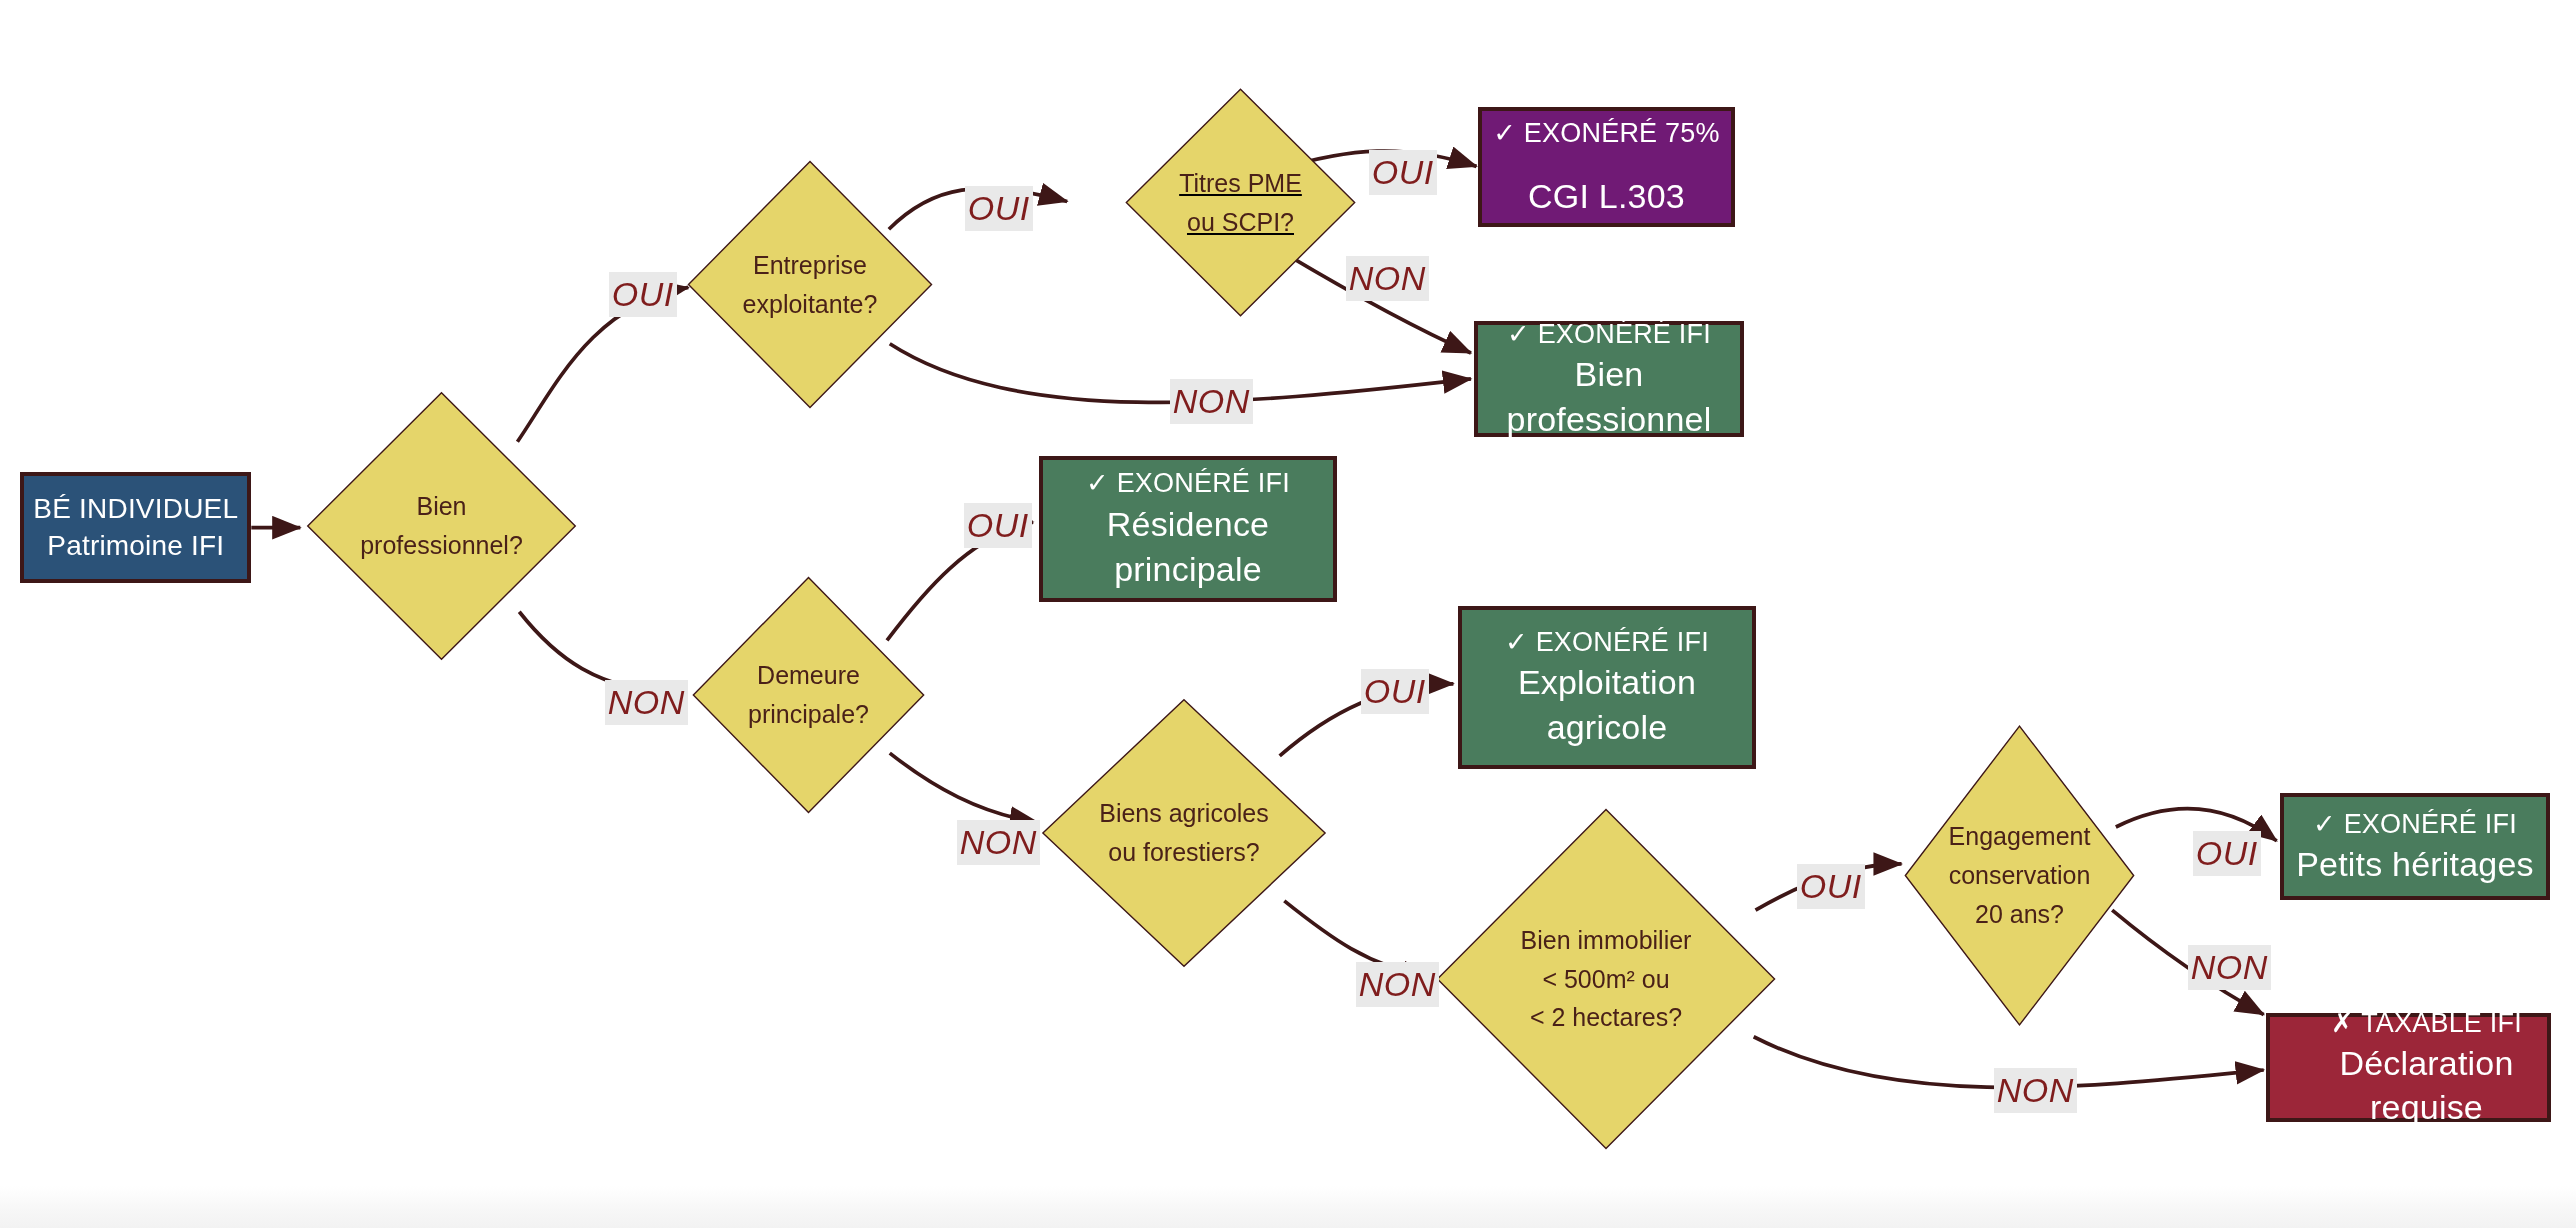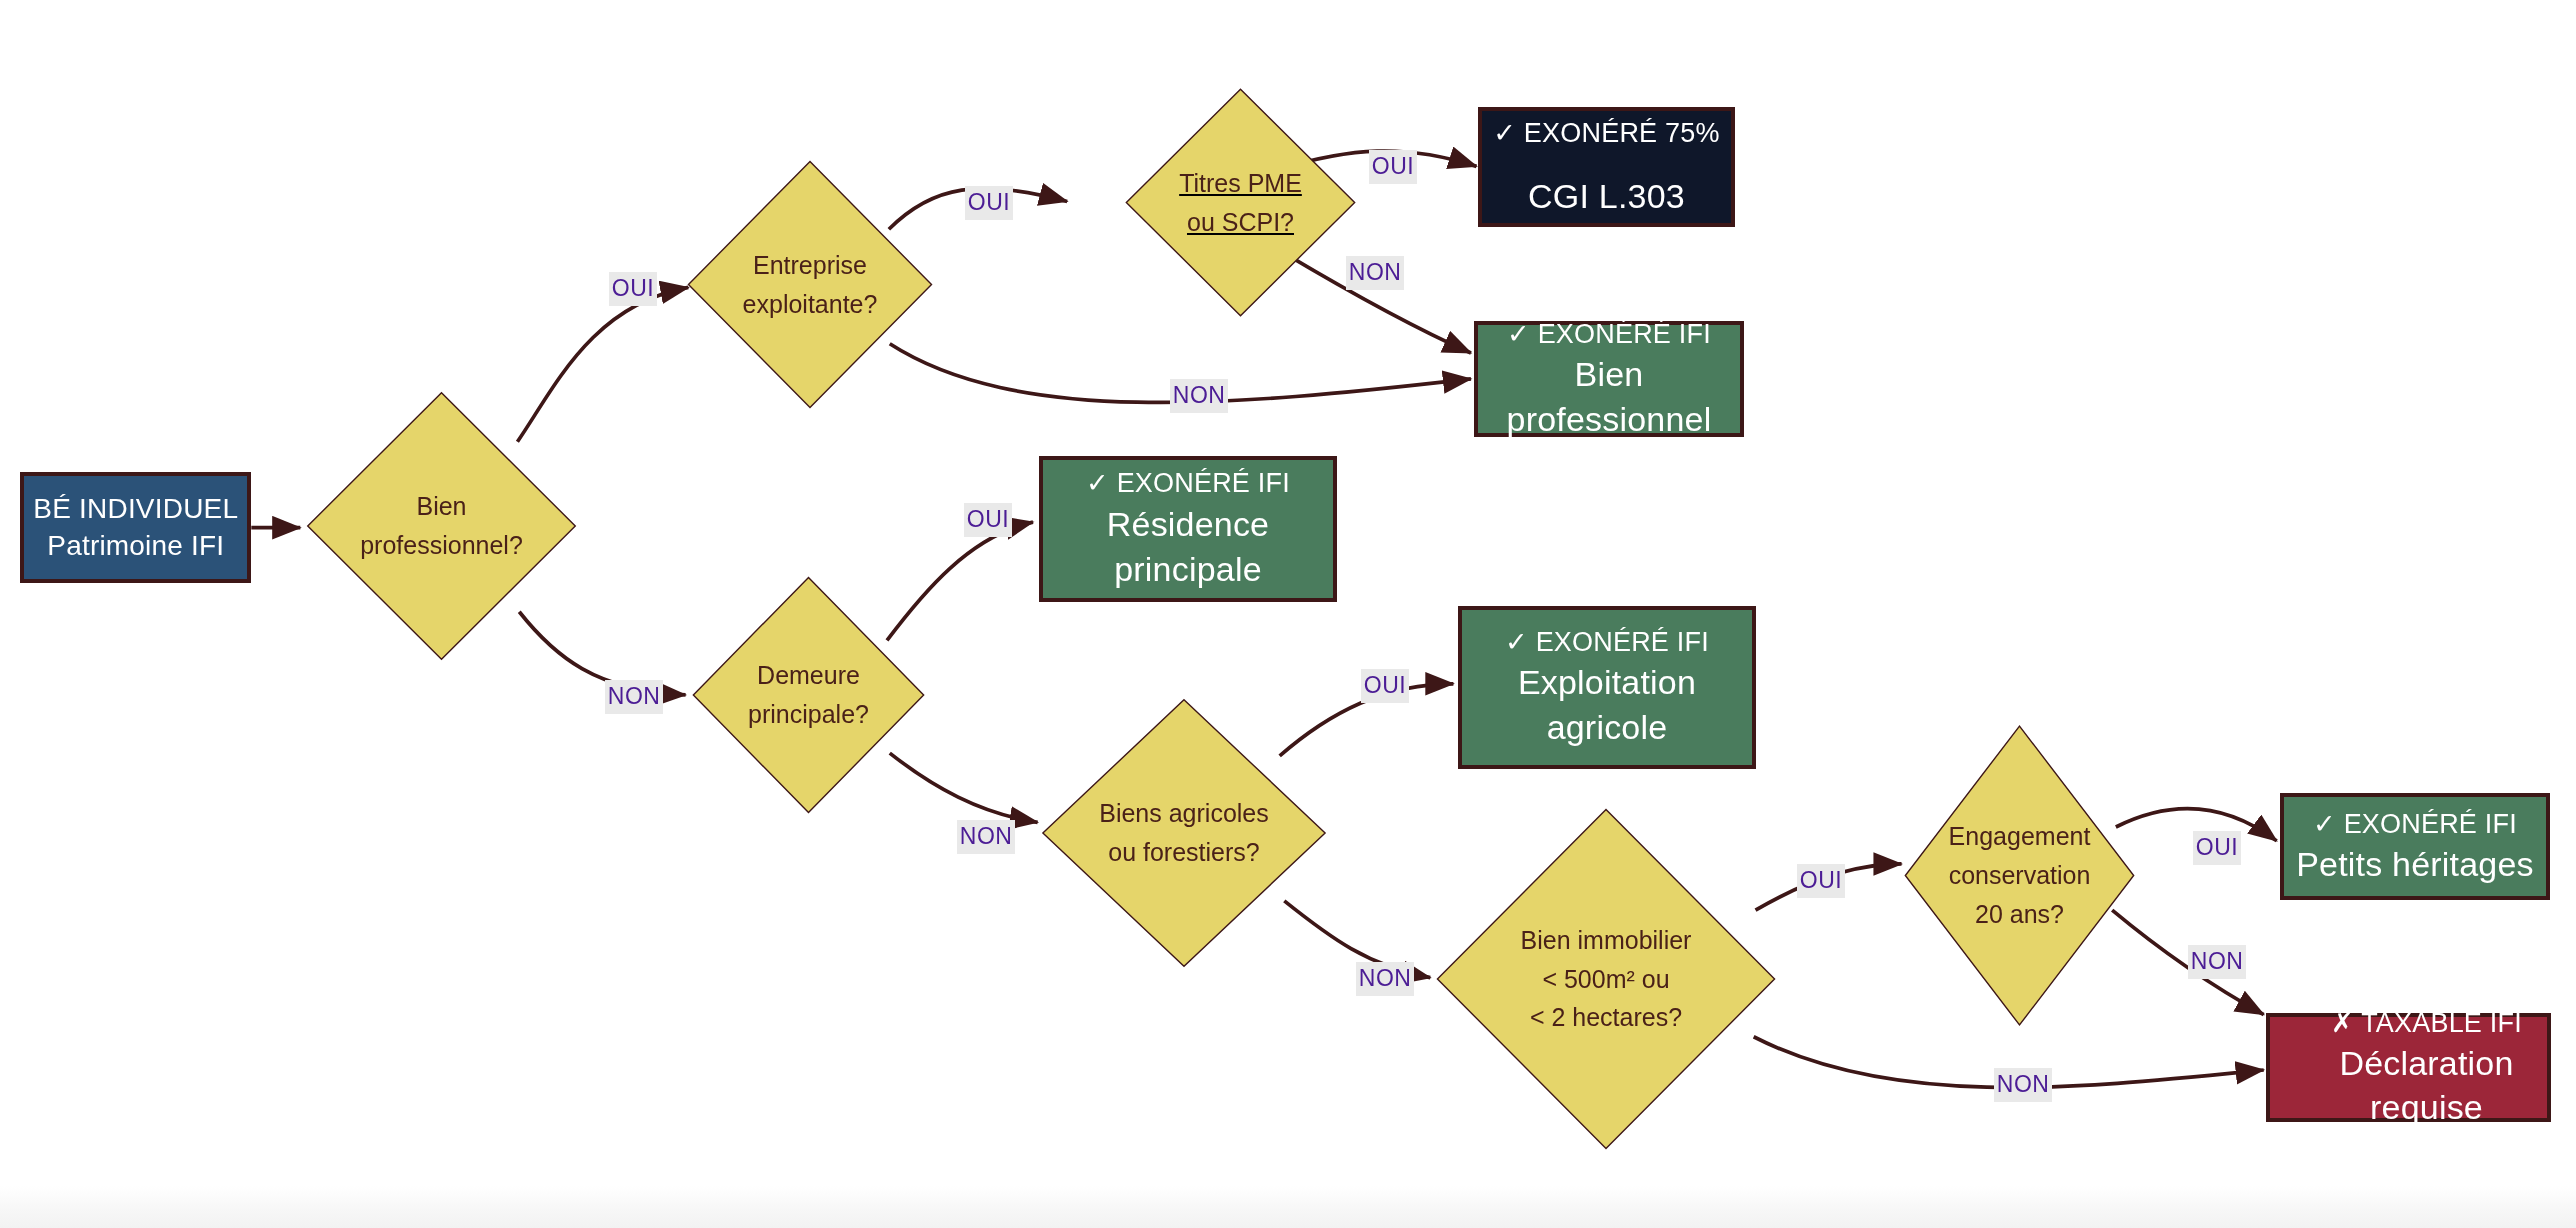--- a/index.html
+++ b/index.html
@@ -43,26 +43,27 @@
     line-height:1.55;
     width:100%;
     padding:0 5.5px;
     box-sizing:border-box;
   }
 
   
   .elabel{
     position:absolute;
     background:#e9e9e9;
-    color:#4c1d95;
-    font-size:23px;
+    color:#7f1d1d;
+    font-size:34px;
     line-height:1;
     padding:4.6px 2.8px 6.5px 2.8px;
     white-space:nowrap;
     letter-spacing:0.5px;
+    font-style:italic;
   }
 
   .bottomstrip{
     position:absolute;left:0;bottom:0;width:2576px;height:43px;
     background:linear-gradient(to bottom,#ffffff 0%,#f7f7f7 55%,#f2f2f2 100%);
   }
 </style>
 </head>
 <body>
 
@@ -136,21 +137,21 @@
   <div class="node diamond" style="left:1124px;top:87px;width:233px;height:231px;text-decoration:underline;">
     <svg class="dia" viewBox="0 0 100 100" preserveAspectRatio="none">
       <polygon points="50,1 99,50 50,99 1,50" fill="#e5d56a" stroke="#3d1717" stroke-width="1.4" vector-effect="non-scaling-stroke"></polygon>
     </svg>
     <div class="dlabel">
       <div>Titres PME</div>
       <div>ou SCPI?</div>
     </div>
   </div>
 
-  <div class="node rect" style="left:1478px;top:107px;width:257px;height:120px;background:#0f172a;gap:23px;">
+  <div class="node rect" style="left:1478px;top:107px;width:257px;height:120px;background:#701a75;gap:23px;">
     <div class="l1">✓ EXONÉRÉ 75%</div>
     <div class="l2">CGI L.303</div>
   </div>
 
   <div class="node rect" style="left:1474px;top:321px;width:270px;height:116px;background:#4a7c5d;">
     <div class="l1">✓ EXONÉRÉ IFI</div>
     <div class="l2">Bien professionnel</div>
   </div>
 
   <div class="node rect three" style="left:1039px;top:456px;width:298px;height:146px;background:#4a7c5d;">

